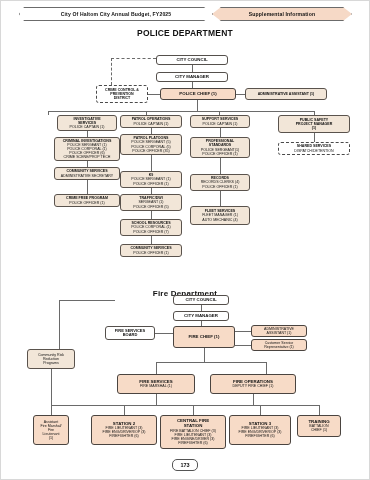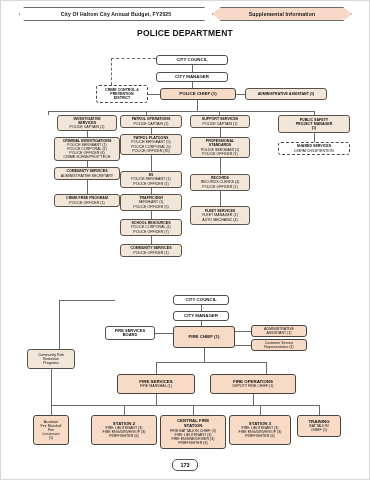--- a/index.html
+++ b/index.html
@@ -234,20 +234,21 @@
     <span class="ln hd">PROJECT MANAGER</span>
     <span class="ln hd">(1)</span>
   </div>
   <div class="ln-v" style="left:313px;top:132px;height:9px;"></div>
 
   <div class="box dash t4" style="left:277px;top:141px;width:72px;height:13px;">
     <span class="ln hd">SHARED  SERVICES</span>
     <span class="ln">DISPATCH/DETENTION</span>
   </div>
 
+  <div class="sect-title" id="fire-title">Fire Department</div>
 
   <div class="box t45" style="left:172px;top:294px;width:56px;height:10px;">
     <span class="ln hd">CITY COUNCIL</span>
   </div>
   <div class="ln-v" style="left:200px;top:304px;height:6px;"></div>
 
   <div class="box t45" style="left:172px;top:310px;width:56px;height:10px;">
     <span class="ln hd">CITY MANAGER</span>
   </div>
   <div class="ln-v" style="left:200px;top:320px;height:11px;"></div>

